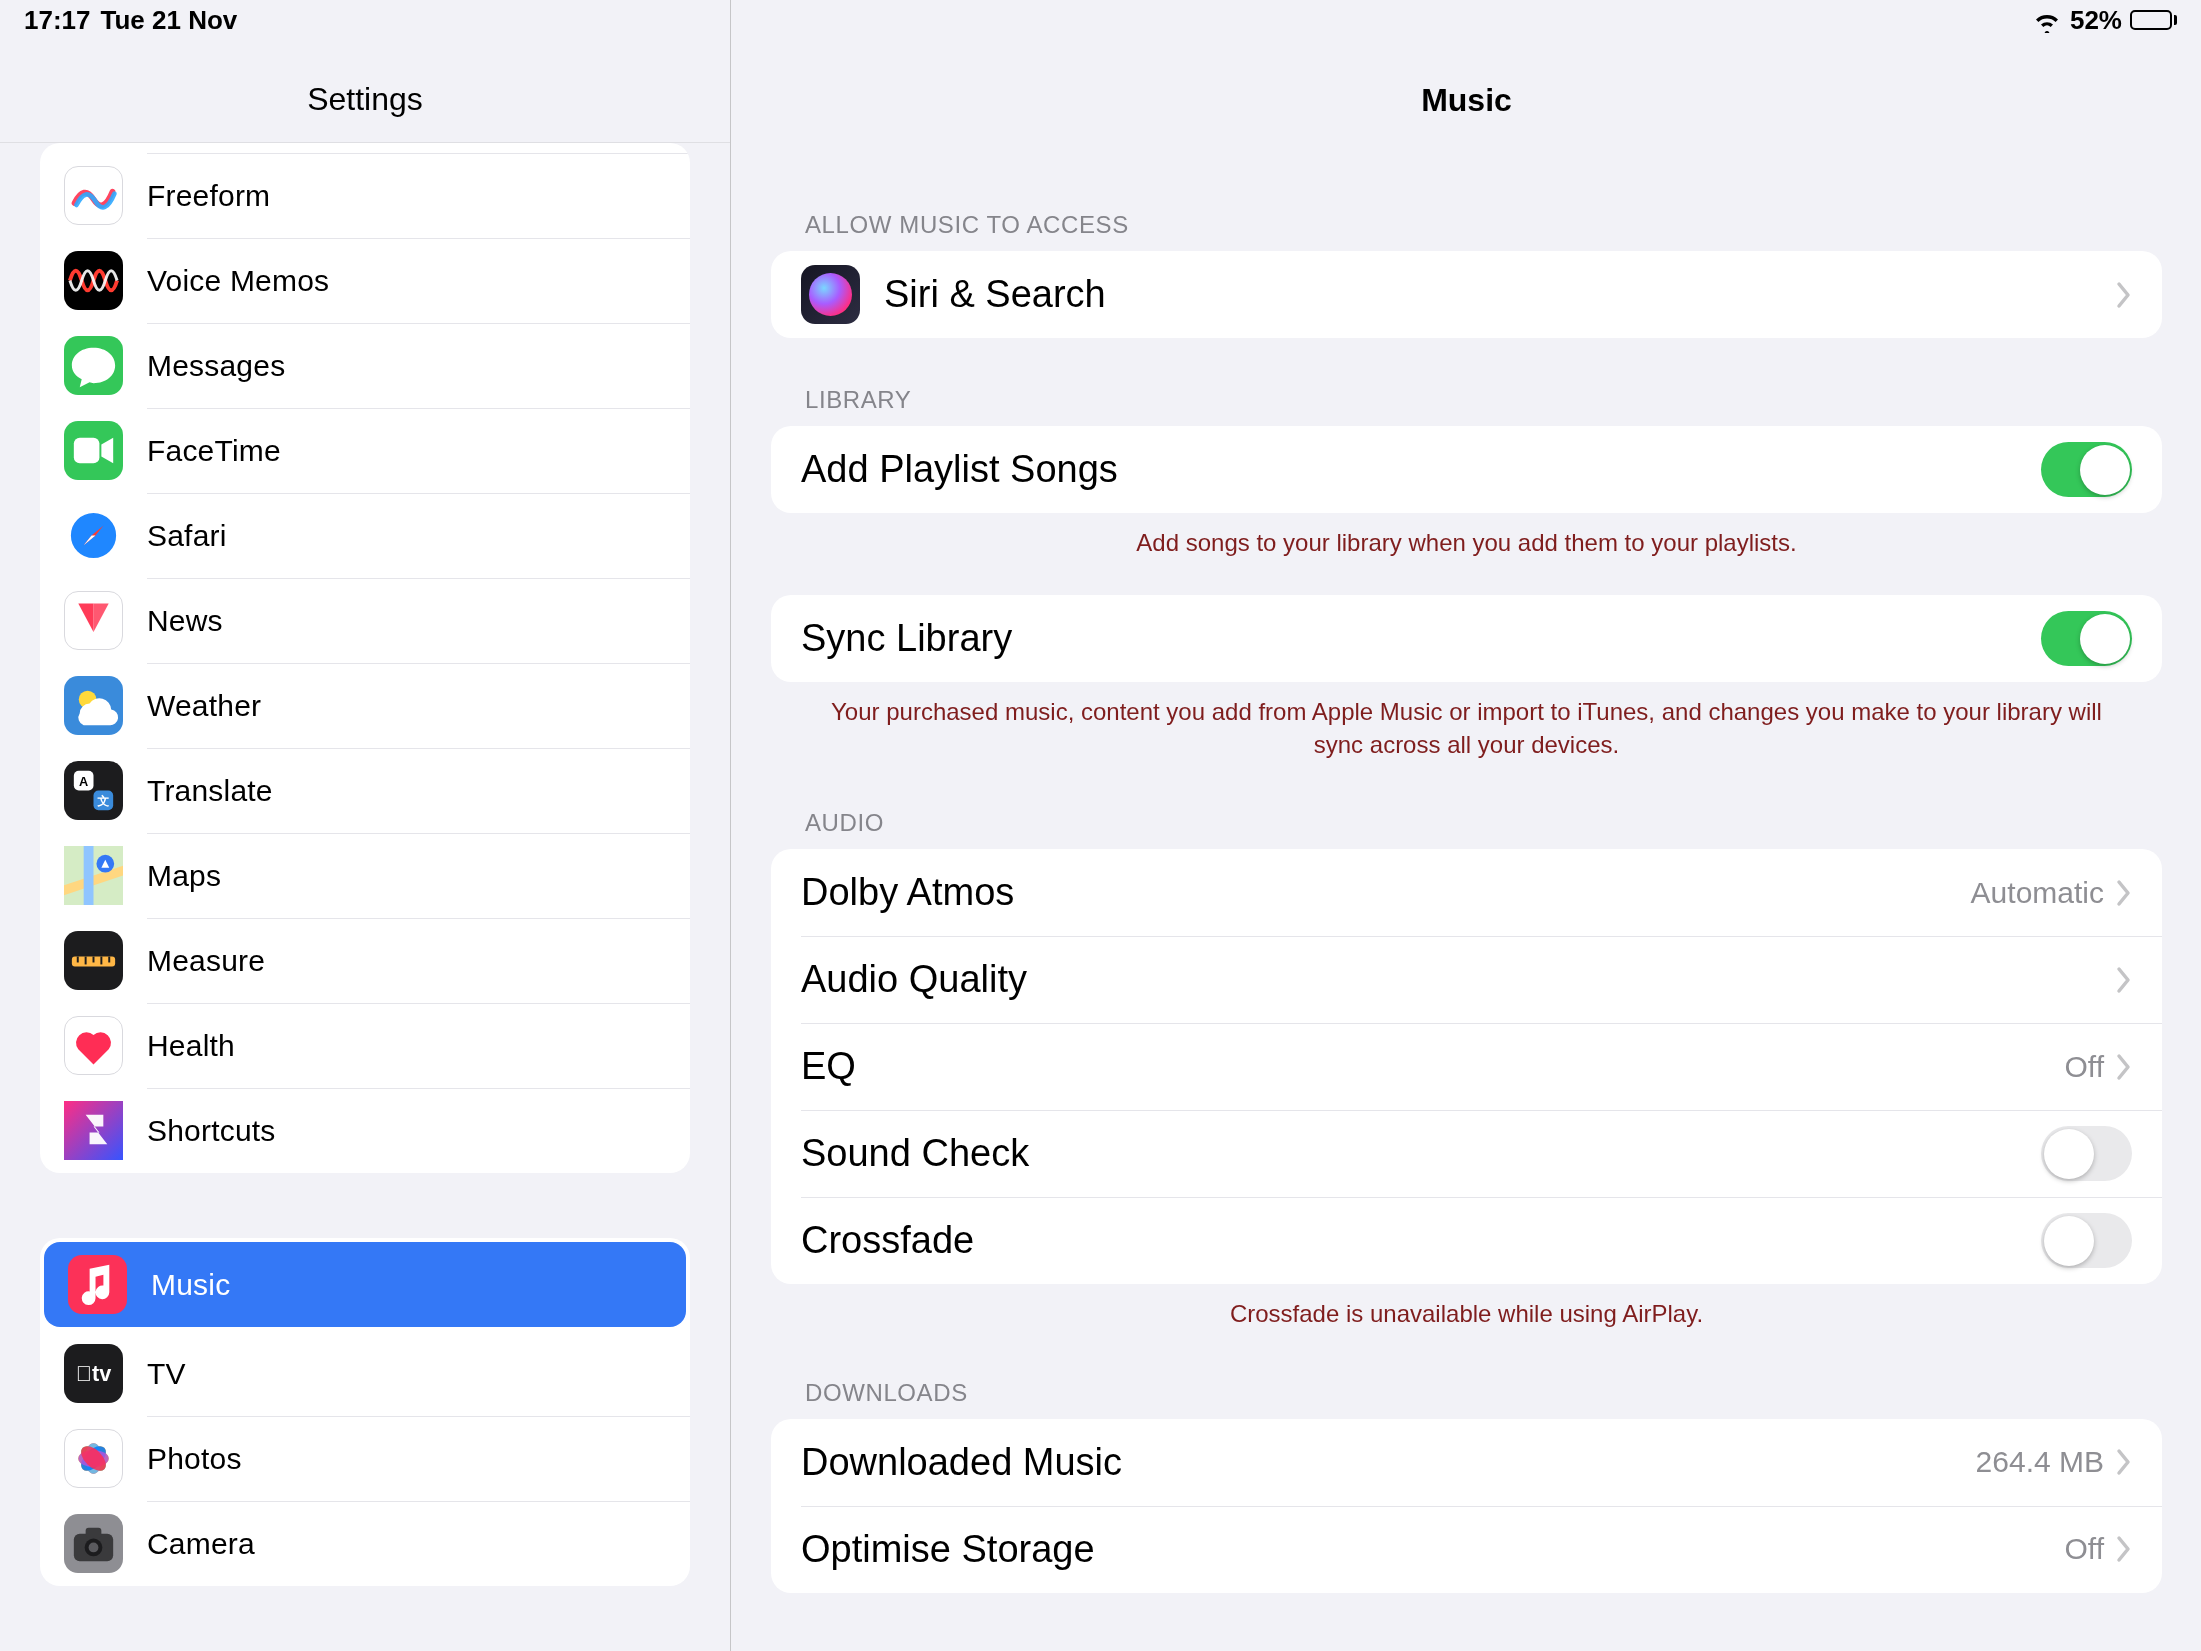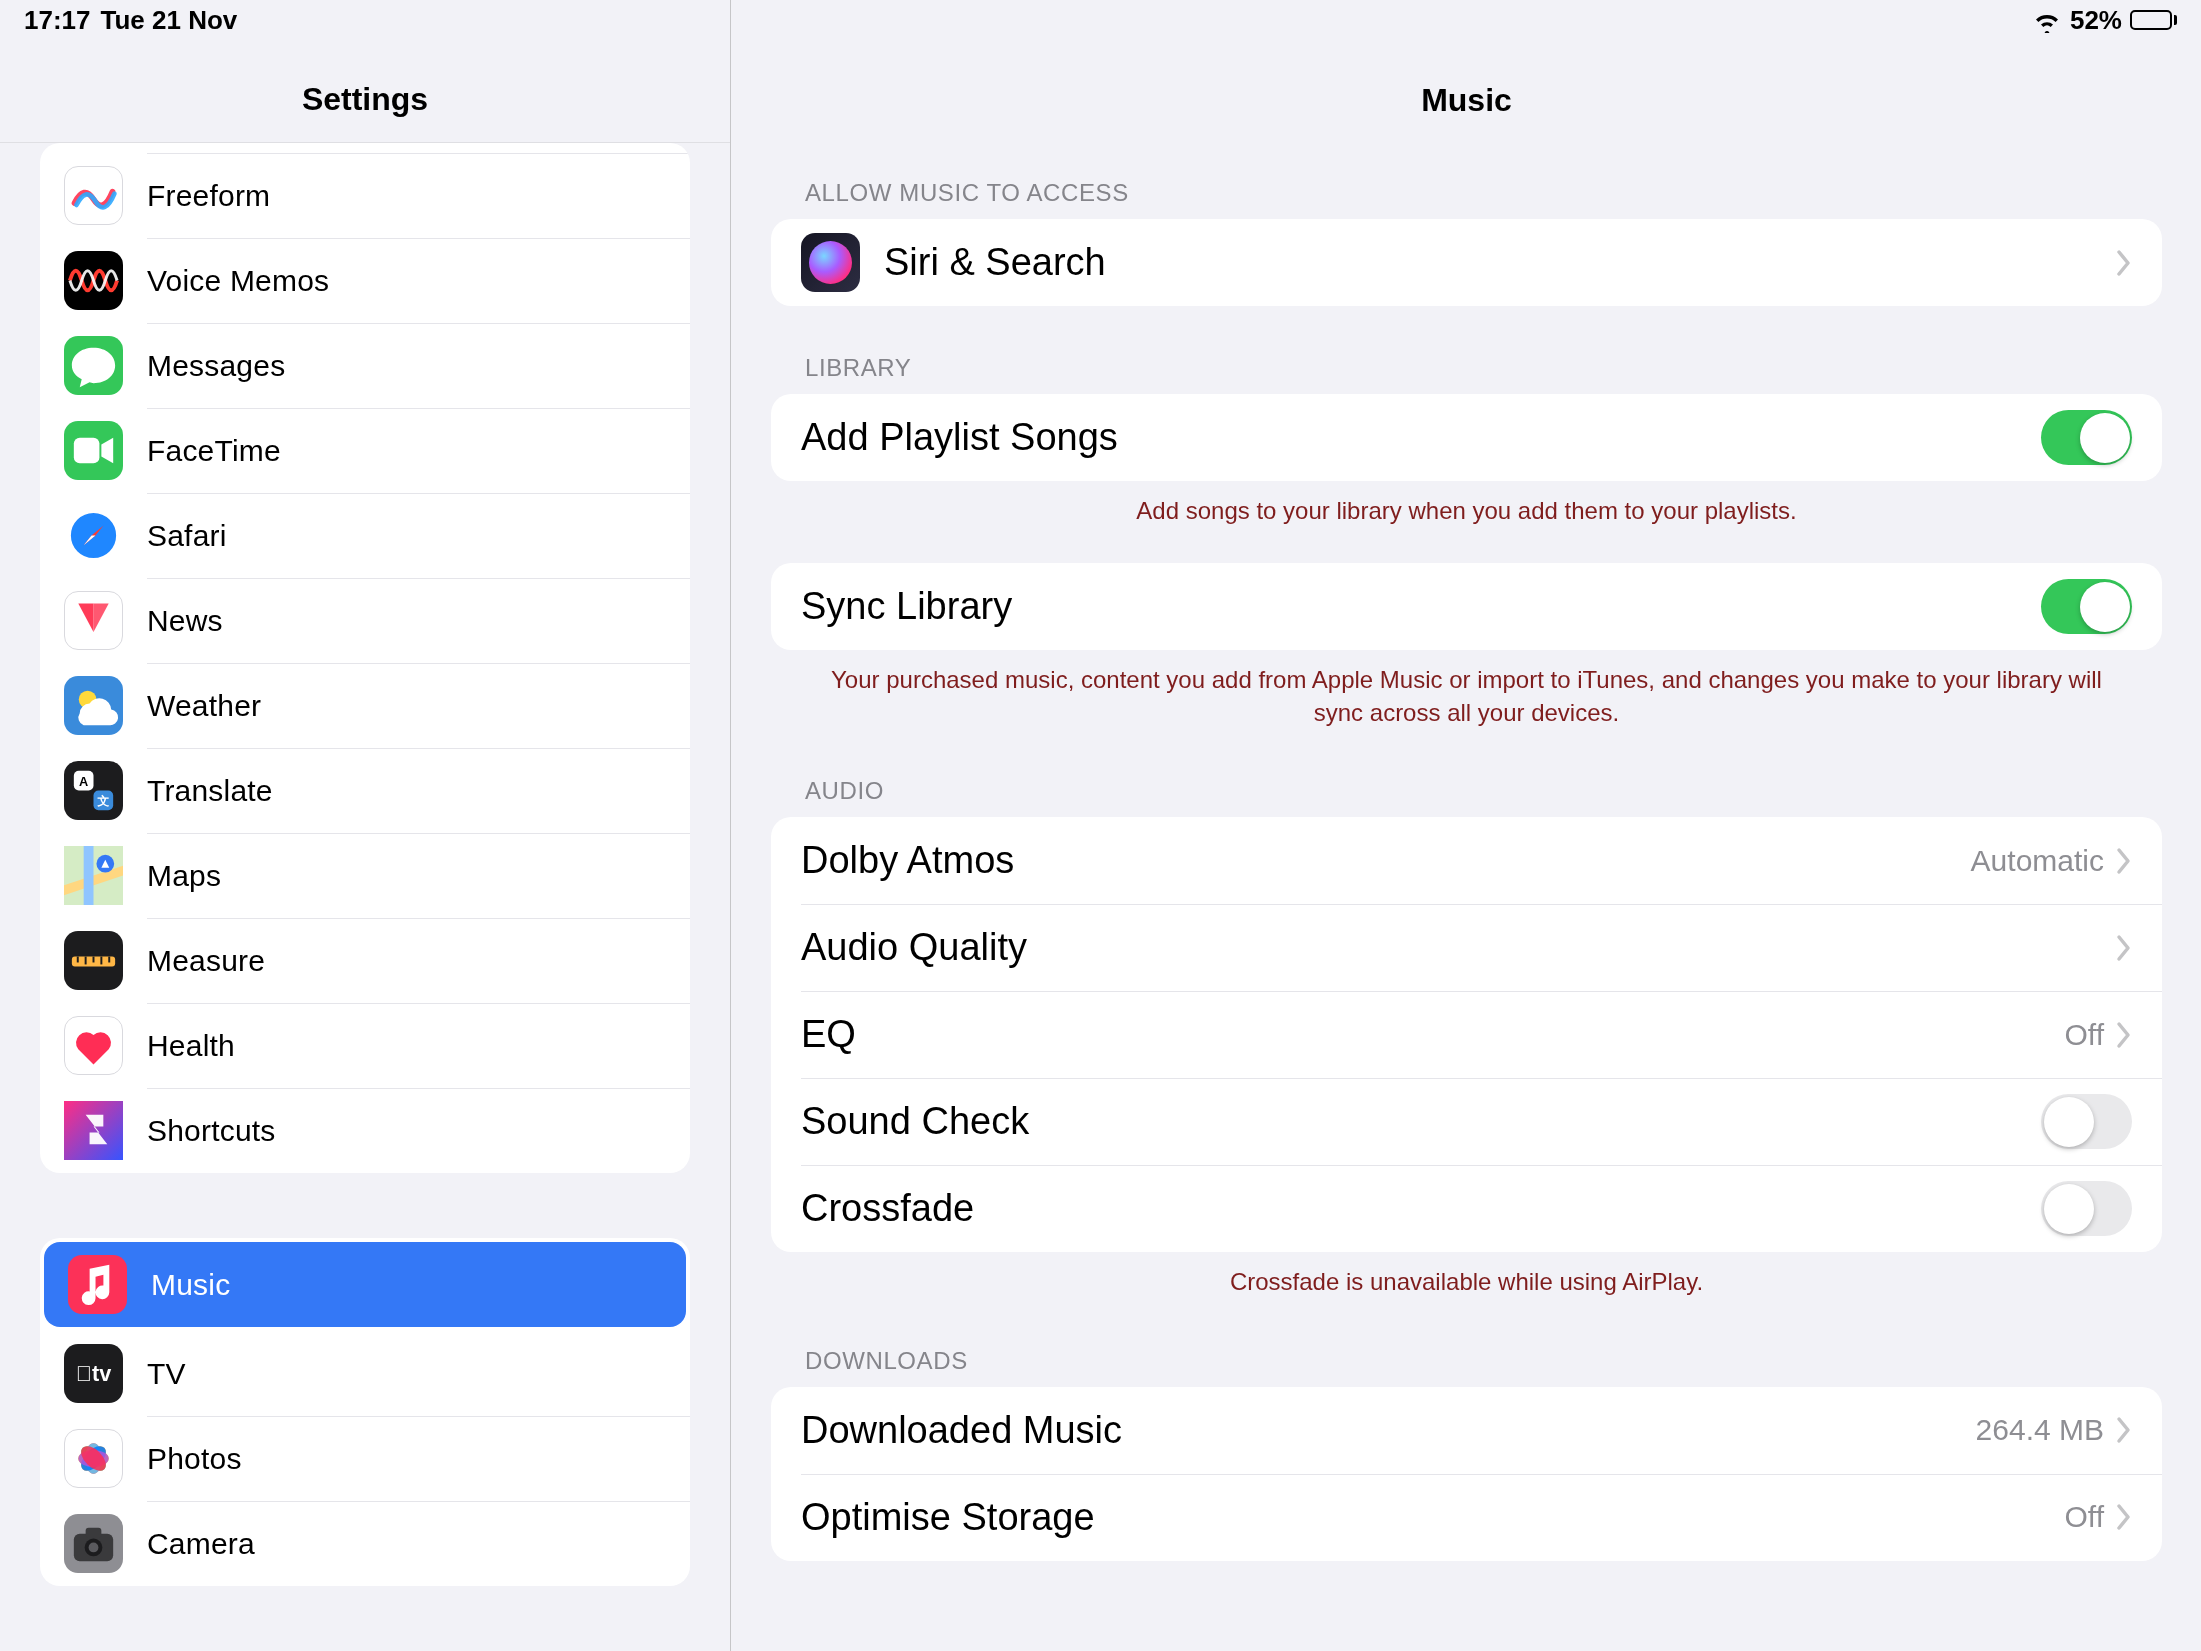--- a/index.html
+++ b/index.html
@@ -6,21 +6,21 @@
 body { width: 2202px; height: 1651px; background: #f2f2f7; display: flex; flex-direction: column; overflow: hidden; transform-origin: top left; }
 
 .status-bar { height: 40px; width: 100%; display: flex; justify-content: space-between; align-items: center; padding: 0 24px; font-size: 26px; font-weight: 600; color: #000; position: absolute; top: 0; left: 0; z-index: 100; }
 .status-left { display: flex; gap: 10px; }
 .status-right { display: flex; align-items: center; gap: 8px; }
 
 .container { display: flex; width: 100%; height: 100%; }
 
 .sidebar { width: 731px; height: 100%; background: #f2f2f7; border-right: 1px solid #c6c6c8; display: flex; flex-direction: column; }
 .sidebar-header { height: 143px; display: flex; align-items: flex-end; justify-content: center; padding-bottom: 24px; border-bottom: 1px solid rgba(0,0,0,0.08); }
-.sidebar-title { font-size: 32px; font-weight: 700; color: #000; }
+.sidebar-title { font-size: 32px; font-weight: 400; color: #000; }
 
 .sidebar-scroll { flex: 1; overflow-y: auto; padding: 0 40px 40px 40px; }
 
 .group-card { background: #fff; border-radius: 20px; overflow: hidden; margin-top: 0; }
 .group-card + .group-card { margin-top: 65px; }
 
 .sidebar-row { display: flex; align-items: center; height: 85px; padding-left: 24px; position: relative; cursor: pointer; }
 .sidebar-row .icon-box { width: 59px; height: 59px; border-radius: 14px; display: flex; align-items: center; justify-content: center; margin-right: 24px; flex-shrink: 0; }
 .sidebar-row .label { font-size: 30px; color: #000; letter-spacing: 0.2px; }
 .sidebar-row.selected { background: #3478f6; border-radius: 16px; margin: 4px; }
@@ -29,21 +29,21 @@
 .sep-top::before { content: ""; position: absolute; top: 0; left: 107px; right: 0; height: 1px; background: #e5e5ea; }
 .sidebar-row.selected::before,
 .sidebar-row.selected + .sidebar-row::before { display: none; }
 
 .detail { flex: 1; height: 100%; display: flex; flex-direction: column; background: #f2f2f7; }
 .detail-header { height: 143px; display: flex; align-items: flex-end; justify-content: center; padding-bottom: 24px; }
 .detail-title { font-size: 32px; font-weight: 700; color: #000; }
 .detail-scroll { flex: 1; overflow-y: auto; padding: 0 40px 40px 40px; }
 
 .section-header { font-size: 24px; color: #85858b; letter-spacing: 0.6px; margin: 48px 0 12px 34px; text-transform: uppercase; }
-.section-header.first { margin-top: 36px; }
+.section-header.first { margin-top: 68px; }
 .section-footer { font-size: 24px; color: #7f1d1d; margin: 14px 34px 0 34px; line-height: 1.35; text-align: center; }
 
 .settings-card { background: #fff; border-radius: 20px; overflow: hidden; }
 .settings-row { display: flex; align-items: center; min-height: 87px; padding: 0 30px; position: relative; }
 .settings-row:not(:first-child)::before { content: ""; position: absolute; top: 0; left: 30px; right: 0; height: 1px; background: #e5e5ea; }
 .settings-row .row-icon { width: 59px; height: 59px; border-radius: 14px; margin-right: 24px; flex-shrink: 0; background: linear-gradient(135deg, #151523, #2d2d42); display: flex; align-items: center; justify-content: center; }
 .settings-row .row-label { font-size: 38px; color: #000; flex: 1; }
 .settings-row .row-value { font-size: 30px; color: #8e8e93; margin-right: 12px; }
 .chevron { width: 16px; height: 28px; flex-shrink: 0; }
 .chevron svg { display: block; }

